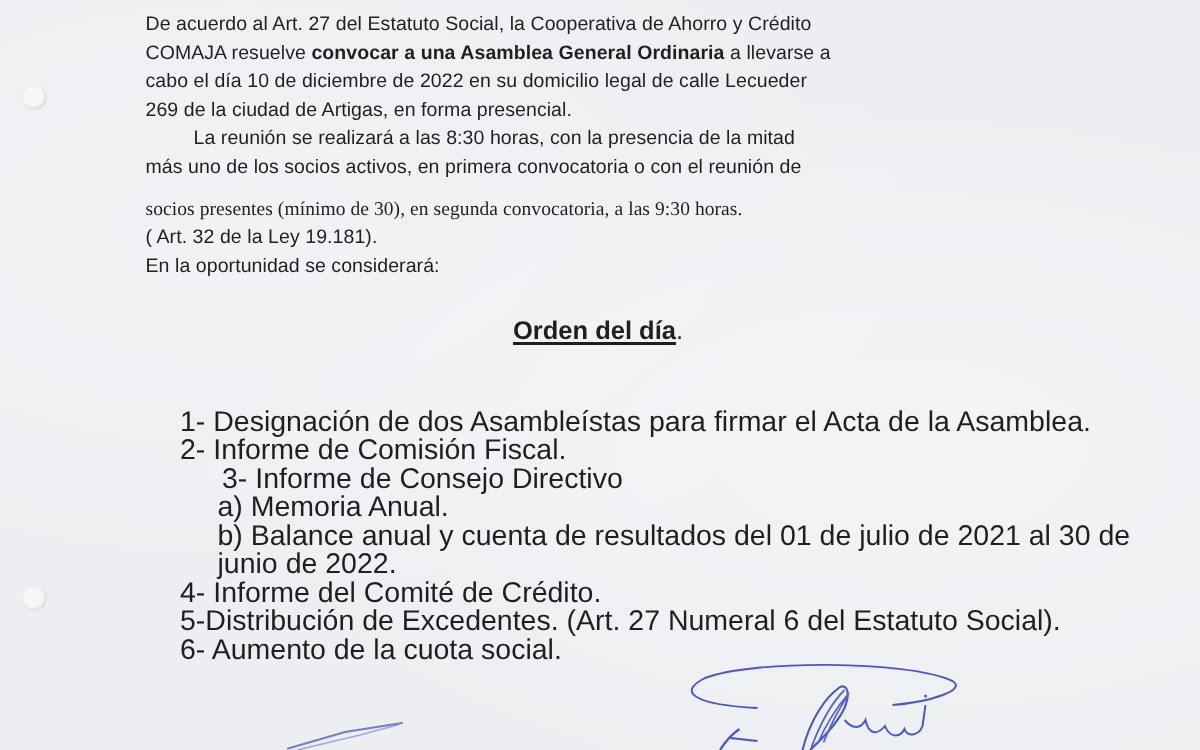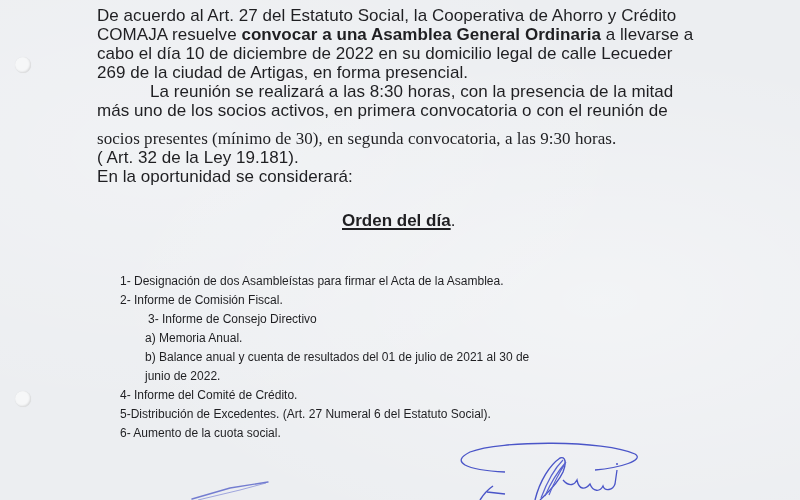--- a/index.html
+++ b/index.html
@@ -27,39 +27,39 @@
       position: absolute;
       width: 16px;
       height: 16px;
       border-radius: 50%;
       background: #f6f7f8;
       box-shadow: inset -1px -1px 2px rgba(0,0,0,0.12), 0 0 1px rgba(0,0,0,0.08);
     }
     .line {
       position: absolute;
       left: 97px;
-      font-size: 17px;
+      font-size: 13px;
       line-height: 19px;
       white-space: nowrap;
       letter-spacing: 0.05px;
     }
     .line b { font-weight: bold; }
     .heading {
       position: absolute;
       left: 342px;
       top: 211px;
       font-size: 17px;
       font-weight: bold;
       white-space: nowrap;
     }
     .heading .u { text-decoration: underline; text-underline-offset: 2px; text-decoration-thickness: 2px; }
     .heading .dot { font-weight: normal; }
     .item {
       position: absolute;
-      font-size: 12px;
+      font-size: 19px;
       line-height: 19px;
       white-space: nowrap;
     }
     .signature {
       position: absolute;
       pointer-events: none;
     }
   </style>
 </head>
 <body>
@@ -67,21 +67,21 @@
 <div class="paper"></div>
 
 <div class="punch-hole" style="left:15px; top:57px;"></div>
 <div class="punch-hole" style="left:15px; top:391px;"></div>
 
 <div class="line" style="top:6px;">De acuerdo al Art. 27 del Estatuto Social, la Cooperativa de Ahorro y Crédito</div>
 <div class="line" style="top:25px;"><span>COMAJA resuelve </span><b>convocar a una Asamblea General Ordinaria</b><span> a llevarse a</span></div>
 <div class="line" style="top:44px;">cabo el día 10 de diciembre de 2022 en su domicilio legal de calle Lecueder</div>
 <div class="line" style="top:63px;">269 de la ciudad de Artigas, en forma presencial.</div>
 
-<div class="line" style="top:82px; left:150px;text-align:right;">La reunión se realizará a las 8:30 horas, con la presencia de la mitad</div>
+<div class="line" style="top:82px; left:129px;text-align:right;">La reunión se realizará a las 8:30 horas, con la presencia de la mitad</div>
 <div class="line" style="top:101px;">más uno de los socios activos, en primera convocatoria o con el reunión de</div>
 <div class="line" style="top:129px;font-family:Liberation Serif, serif;">socios presentes (mínimo de 30), en segunda convocatoria, a las 9:30 horas.</div>
 <div class="line" style="top:148px;">( Art. 32 de la Ley 19.181).</div>
 <div class="line" style="top:167px;">En la oportunidad se considerará:</div>
 
 <div class="heading"><span class="u">Orden del día</span><span class="dot">.</span></div>
 
 <div class="item" style="left:120px; top:272px;">1-  Designación de dos Asambleístas para firmar el Acta de la Asamblea.</div>
 <div class="item" style="left:120px; top:291px;">2-  Informe de Comisión Fiscal.</div>
 <div class="item" style="left:120px; top:310px;margin-left:28px;">3-  Informe de Consejo Directivo</div>

